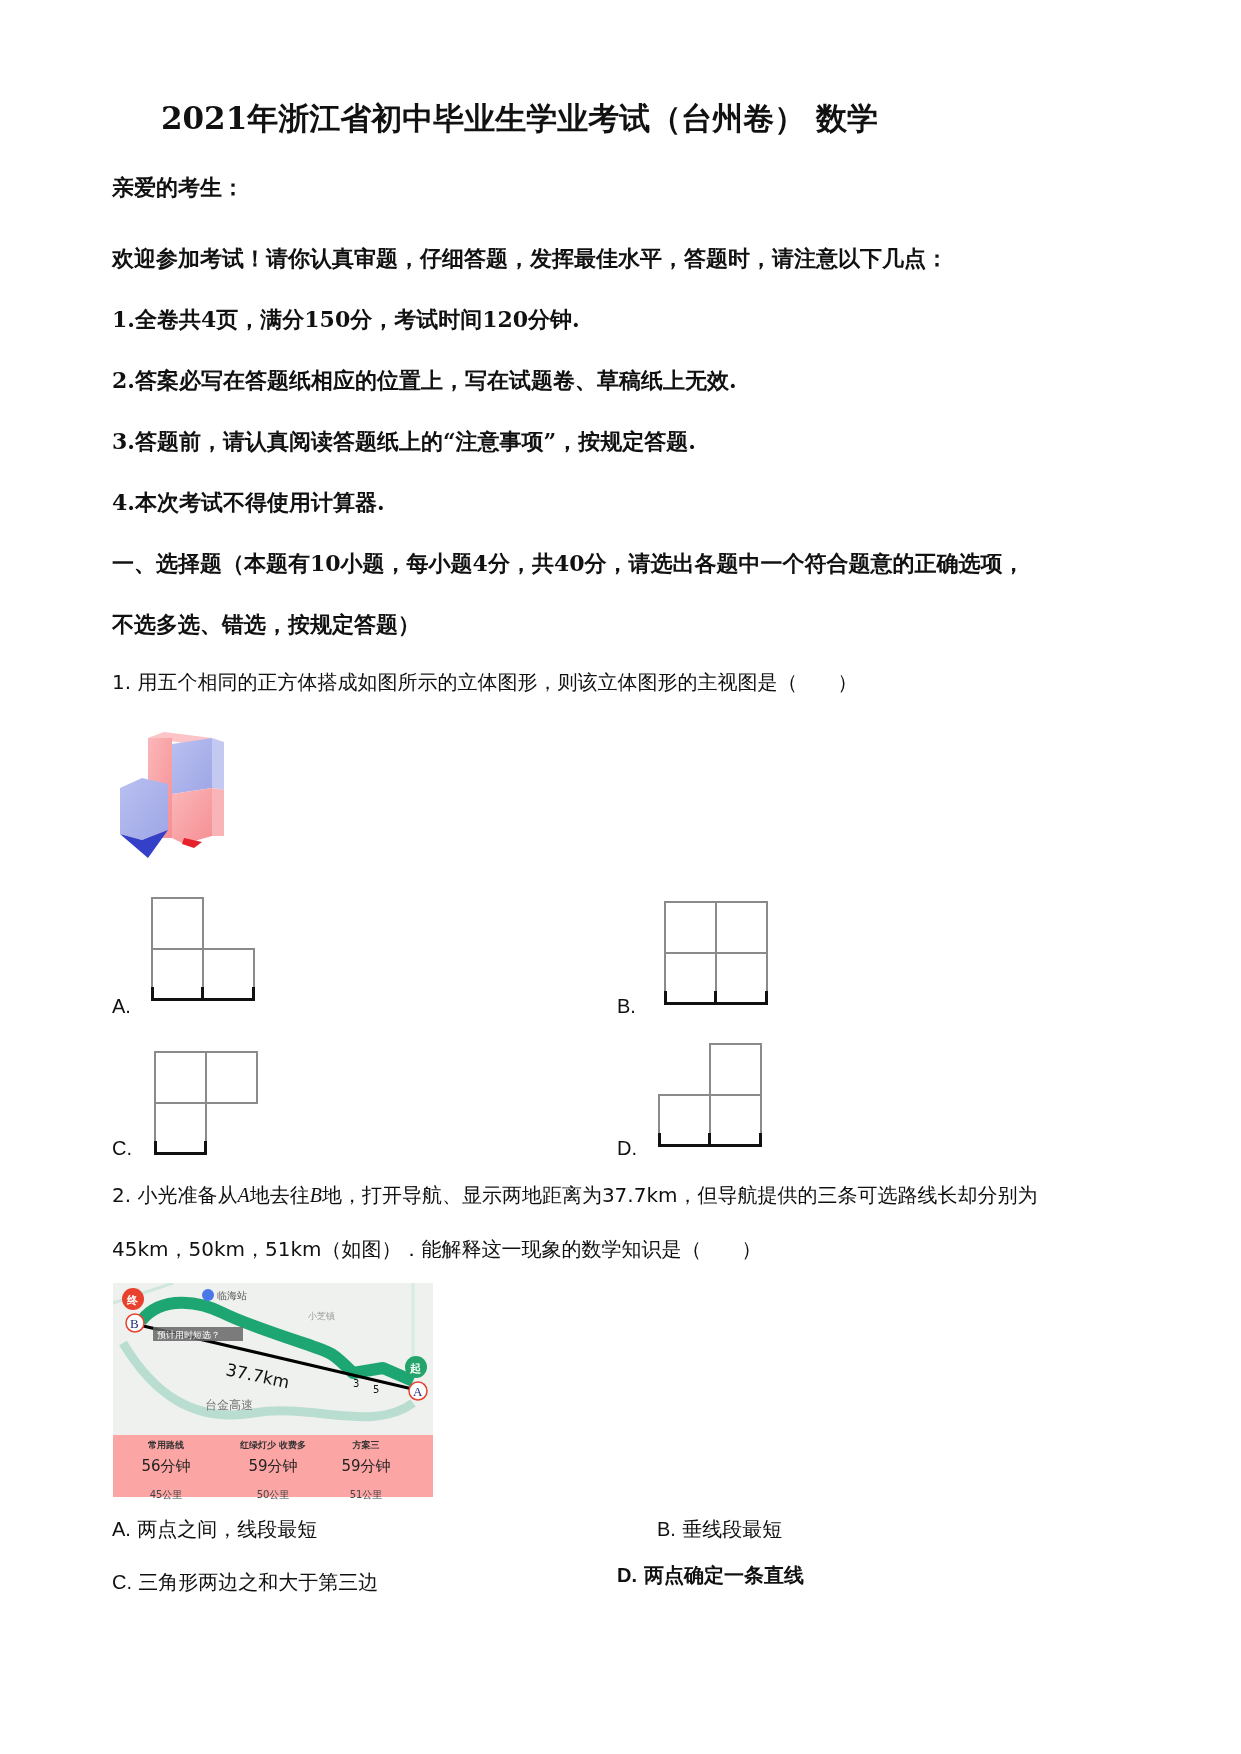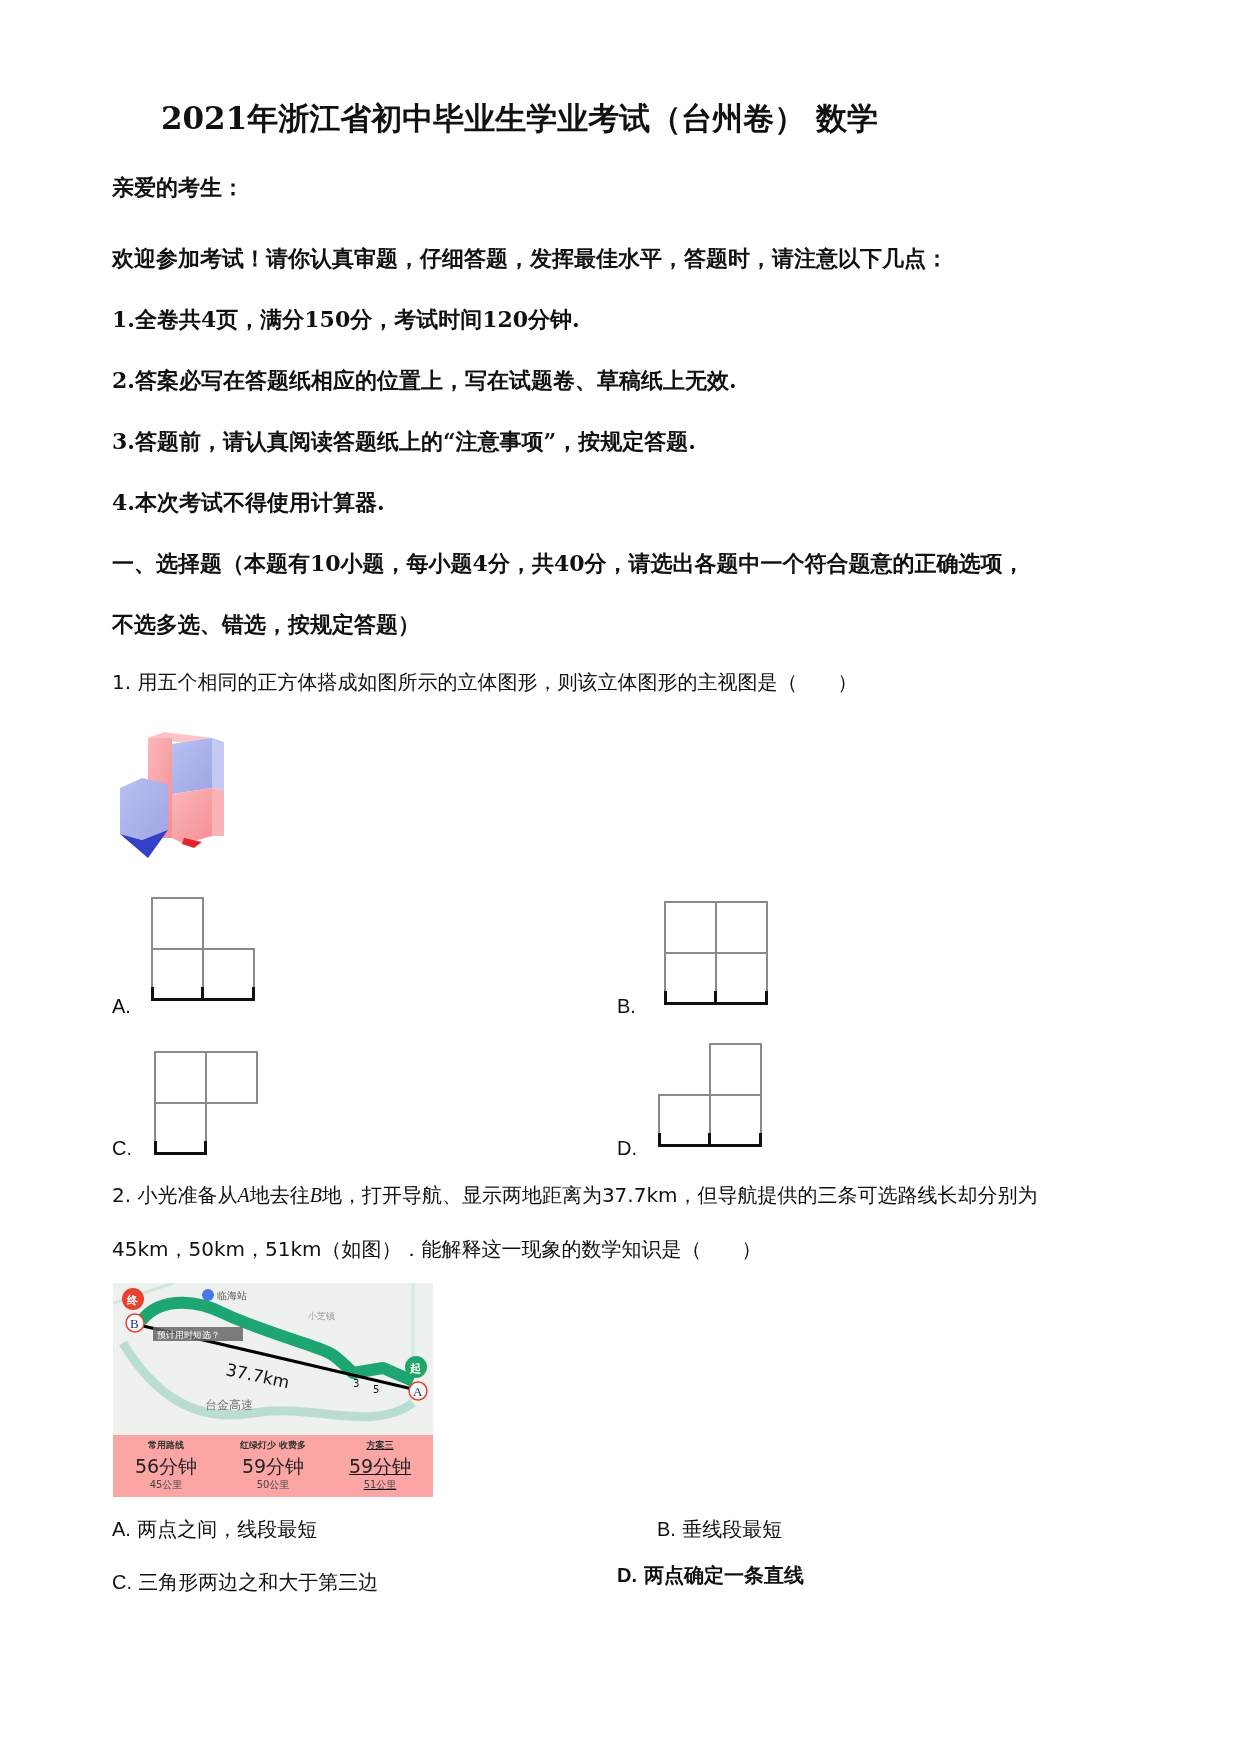--- a/index.html
+++ b/index.html
@@ -15,22 +15,22 @@
   .cell { position: absolute; border: 2px solid #8a8a8a; box-sizing: border-box; }
   .base { position: absolute; height: 3px; background: #111; }
   .tick { position: absolute; width: 3px; background: #111; }
   .serif { font-family: "Liberation Serif", "DejaVu Serif", serif; }
   .italic { font-style: italic; }
   
   .map { left: 113px; top: 1283px; width: 320px; height: 152px; overflow: hidden; background: #eef1ef; }
   .route-bar { left: 113px; top: 1435px; width: 320px; height: 62px; background: #fca5a5; }
   .route-col { position: absolute; top: 0; width: 106px; text-align: center; }
   .route-name { font-size: 9px; color: #333; font-weight: bold; margin-top: 4px; }
-  .route-time { font-size: 19px; color: #222; line-height: 22px; margin-top: 3px; }
-  .route-dist { font-size: 10px; color: #444; margin-top: 1px; }
+  .route-time { font-size: 15px; color: #222; line-height: 22px; margin-top: 3px; }
+  .route-dist { font-size: 10px; color: #444; margin-top: 11px; }
 </style>
 </head>
 <body>
 
 <div class="abs title">2021年浙江省初中毕业生学业考试（台州卷） 数学</div>
 
 <div class="abs bold-line" style="top:173px;">亲爱的考生：</div>
 <div class="abs bold-line" style="top:244px;">欢迎参加考试！请你认真审题，仔细答题，发挥最佳水平，答题时，请注意以下几点：</div>
 <div class="abs bold-line" style="top:305px;">1.全卷共4页，满分150分，考试时间120分钟.</div>
 <div class="abs bold-line" style="top:366px;">2.答案必写在答题纸相应的位置上，写在试题卷、草稿纸上无效.</div>
@@ -160,21 +160,21 @@
   <div class="route-col" style="left:0;">
     <div class="route-name">常用路线</div>
     <div class="route-time">56分钟</div>
     <div class="route-dist">45公里</div>
   </div>
   <div class="route-col" style="left:107px;">
     <div class="route-name">红绿灯少 收费多</div>
     <div class="route-time">59分钟</div>
     <div class="route-dist">50公里</div>
   </div>
-  <div class="route-col" style="left:214px;text-decoration:underline;">
+  <div class="route-col" style="left:200px;">
     <div class="route-name">方案三</div>
     <div class="route-time">59分钟</div>
     <div class="route-dist">51公里</div>
   </div>
 </div>
 
 <div class="abs q-line" style="left:112px;top:1516px;">
   <span class="opt-label">A.</span>
   <span>两点之间，线段最短</span>
 </div>

